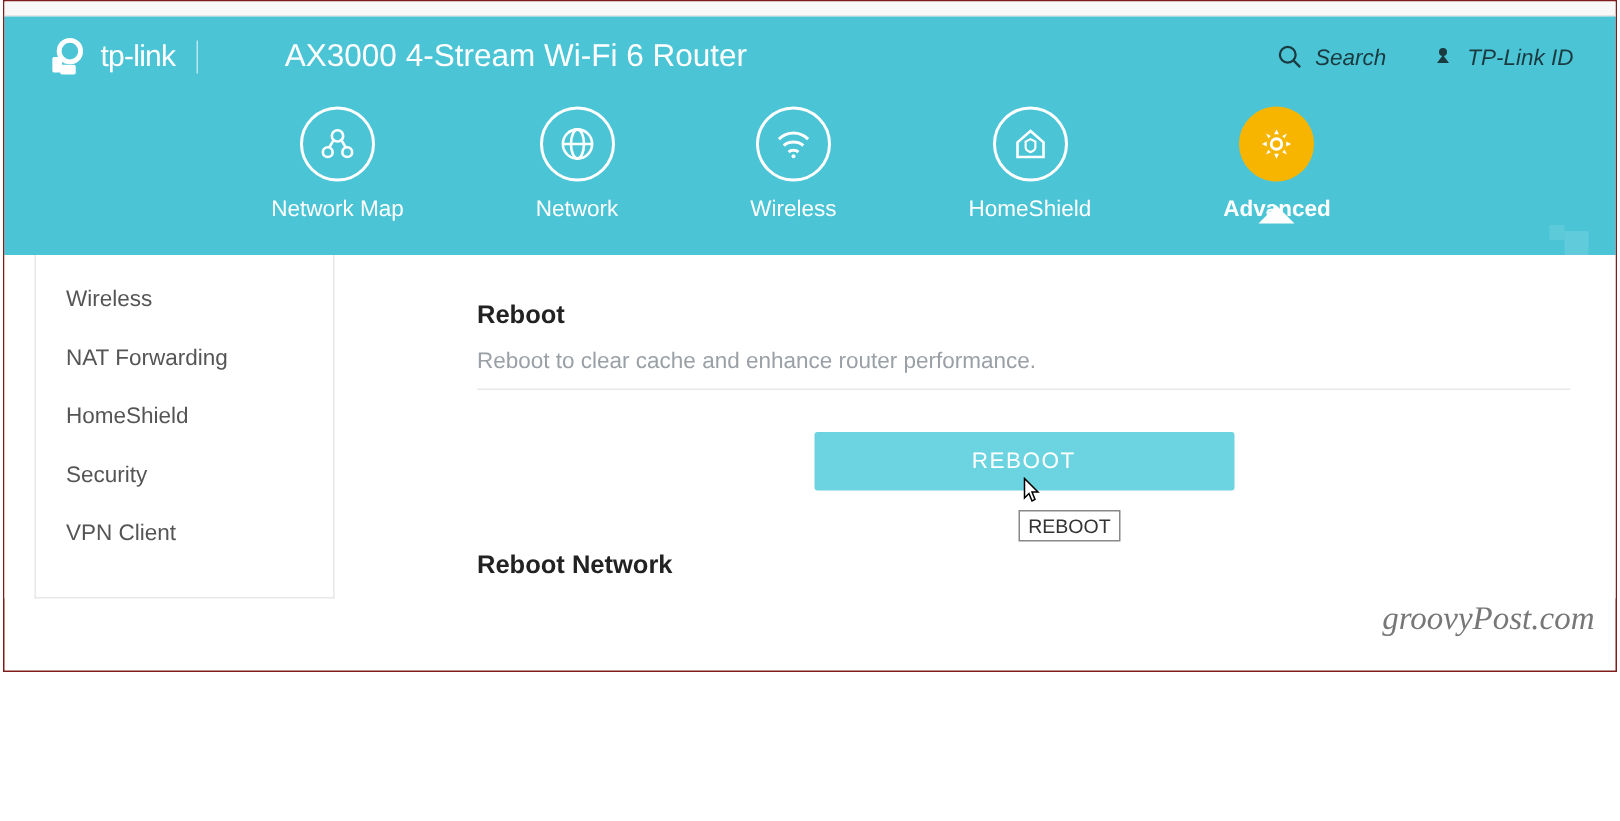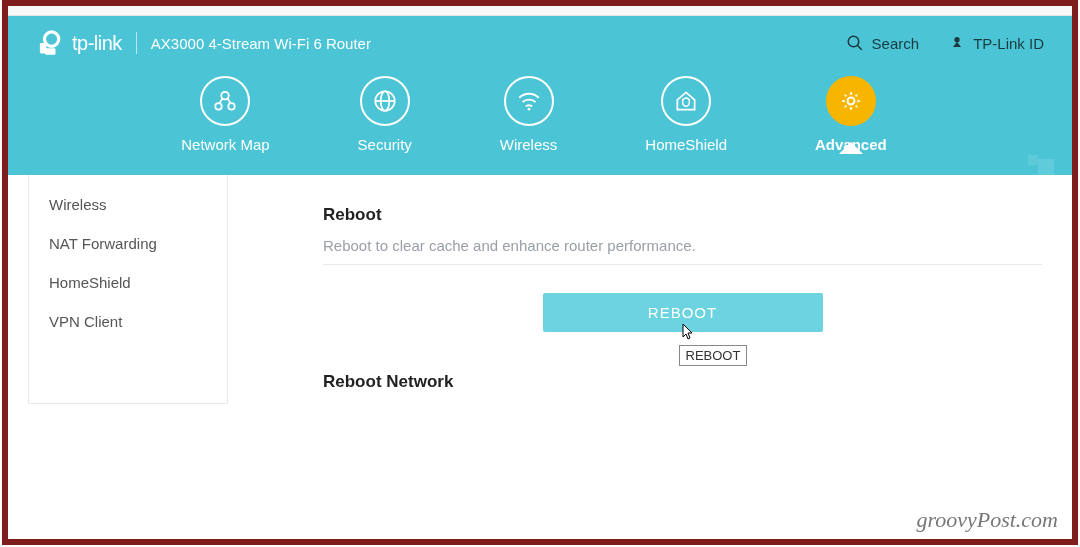--- a/index.html
+++ b/index.html
@@ -1,46 +1,46 @@
 <!DOCTYPE html>
 <html><head>
 <meta charset="utf-8">
 <style>
   * { box-sizing: border-box; margin: 0; padding: 0; }
   body { font-family: Arial, Helvetica, sans-serif; background: #fff; width: 1080px; height: 547px; overflow: hidden; position: relative; }
-  .outer { border: 6px solid #7f1d1d; margin: 0 2px; height: 545px; position: relative; }
+  .outer { border: 1px solid #7f1d1d; margin: 0 2px; height: 448px; position: relative; }
   .topbar { background: #f8f8f8; height: 10px; border-bottom: 1px solid #e5e5e5; }
   .header { background: #4bc4d6; color: #fff; padding: 0; position: relative; }
   .header-top { display: flex; align-items: center; padding: 14px 28px 10px 28px; }
   .brand { display: flex; align-items: center; gap: 10px; }
   .brand-logo { width: 26px; height: 26px; }
   .brand-name { font-size: 20px; font-weight: 500; letter-spacing: -0.5px; }
   .divider { width: 1px; height: 22px; background: rgba(255,255,255,0.6); margin: 0 14px; }
-  .model { font-size: 15px; font-weight: 400; }
-  .header-actions { margin-left: auto; display: flex; align-items: center; gap: 30px; }
+  .model { font-size: 21px; font-weight: 400; margin-left: 44px; }
+  .header-actions { margin-left: auto; display: flex; align-items: center; gap: 30px; font-style: italic; }
   .header-action { display: flex; align-items: center; gap: 8px; font-size: 15px; cursor: pointer; color: #1a3a3f; }
   .nav { display: flex; justify-content: center; gap: 88px; padding: 10px 12px 22px 0; position: relative; }
   .nav-item { display: flex; flex-direction: column; align-items: center; gap: 10px; cursor: pointer; position: relative; }
   .nav-icon-ring { width: 50px; height: 50px; border: 2px solid #fff; border-radius: 50%; display: flex; align-items: center; justify-content: center; }
   .nav-icon-ring.active { background: #f7b500; border-color: #f7b500; }
   .nav-label { font-size: 15px; color: #fff; }
   .nav-label.active { font-weight: bold; }
   .arrow-up { position: absolute; bottom: -1px; left: 50%; transform: translateX(-50%); width: 0; height: 0; border-left: 12px solid transparent; border-right: 12px solid transparent; border-bottom: 12px solid #fff; }
   .content { display: flex; background: #fff; }
   .sidebar { width: 200px; background: #fff; border: 1px solid #e8e8e8; border-top: none; margin-left: 20px; padding: 10px 0; }
   .side-item { padding: 11px 20px; font-size: 15px; color: #555; cursor: pointer; }
   .main { flex: 1; padding: 30px 30px 0 95px; }
   .section-title { font-size: 17px; font-weight: bold; color: #222; margin-bottom: 12px; }
   .section-desc { font-size: 15px; color: #9aa0a6; margin-bottom: 10px; }
   .hr { border: none; border-top: 1px solid #e9e9e9; margin: 8px 0 28px 0; }
   .reboot-row { display: flex; justify-content: center; margin-bottom: 40px; position: relative; }
   .reboot-btn { background: #6cd3e0; color: #fff; border: none; padding: 11px 0; width: 280px; font-size: 15px; letter-spacing: 1px; cursor: pointer; border-radius: 2px; text-align: center; }
   .cursor { position: absolute; left: 50%; top: 30px; transform: translateX(-4px); }
   .tooltip { position: absolute; left: 50%; top: 52px; transform: translateX(-4px); background: #fff; border: 1px solid #888; padding: 2px 6px; font-size: 13px; color: #333; }
-  .watermark { position: absolute; right: 14px; bottom: 6px; font-family: Georgia, 'Times New Roman', serif; font-style: italic; font-size: 22px; color: #777; margin-top: 24px; }
+  .watermark { position: absolute; right: 14px; bottom: 22px; font-family: Georgia, 'Times New Roman', serif; font-style: italic; font-size: 22px; color: #777; margin-top: 24px; }
   .deco-sq { position: absolute; right: 18px; bottom: 0; width: 16px; height: 16px; background: rgba(255,255,255,0.12); }
   .deco-sq2 { position: absolute; right: 34px; bottom: 10px; width: 10px; height: 10px; background: rgba(255,255,255,0.1); }
 </style>
 </head>
 <body>
 
 <div class="outer">
   <div class="topbar"></div>
 
   <div class="header">
@@ -89,21 +89,21 @@
       </div>
 
       <div class="nav-item">
         <div class="nav-icon-ring">
           <svg width="26" height="26" viewBox="0 0 24 24">
               <circle cx="12" cy="12" r="9" fill="none" stroke="#fff" stroke-width="1.6"></circle>
               <ellipse cx="12" cy="12" rx="4" ry="9" fill="none" stroke="#fff" stroke-width="1.6"></ellipse>
               <line x1="3" y1="12" x2="21" y2="12" stroke="#fff" stroke-width="1.6"></line>
             </svg>
         </div>
-        <span class="nav-label">Security</span>
+        <span class="nav-label">Network</span>
       </div>
 
       <div class="nav-item">
         <div class="nav-icon-ring">
           <svg width="26" height="26" viewBox="0 0 24 24">
               <path d="M3 9 C8 4 16 4 21 9" fill="none" stroke="#fff" stroke-width="1.8"></path>
               <path d="M6 13 C9 10 15 10 18 13" fill="none" stroke="#fff" stroke-width="1.8"></path>
               <path d="M9 17 C10.5 15.5 13.5 15.5 15 17" fill="none" stroke="#fff" stroke-width="1.8"></path>
               <circle cx="12" cy="19.5" r="1.2" fill="#fff"></circle>
             </svg>
@@ -134,20 +134,21 @@
     </div>
     <div class="deco-sq"></div>
     <div class="deco-sq2"></div>
   </div>
 
   <div class="content">
     <div class="sidebar">
       <div class="side-item">Wireless</div>
       <div class="side-item">NAT Forwarding</div>
       <div class="side-item">HomeShield</div>
+      <div class="side-item">Security</div>
       <div class="side-item">VPN Client</div>
     </div>
 
     <div class="main">
       <div class="section-title">Reboot</div>
       <div class="section-desc">Reboot to clear cache and enhance router performance.</div>
       <hr class="hr">
       <div class="reboot-row">
         <button class="reboot-btn">REBOOT</button>
         <svg class="cursor" width="16" height="20" viewBox="0 0 16 20">

